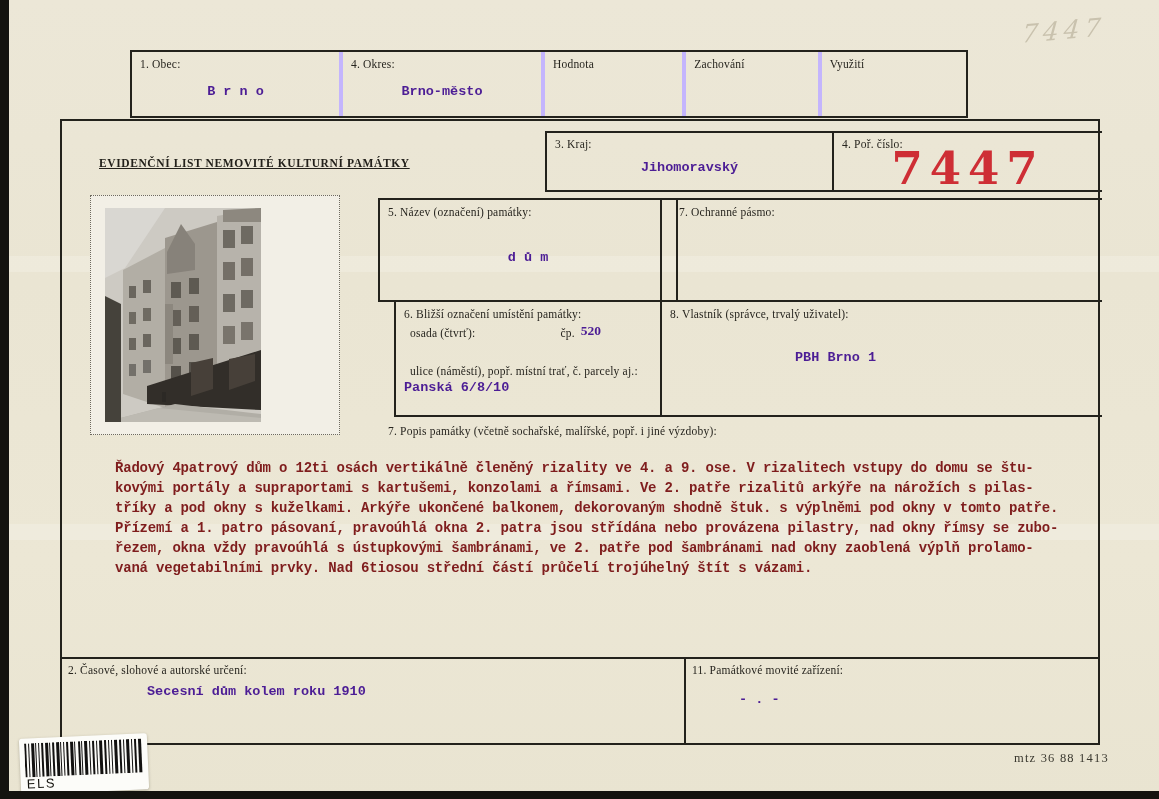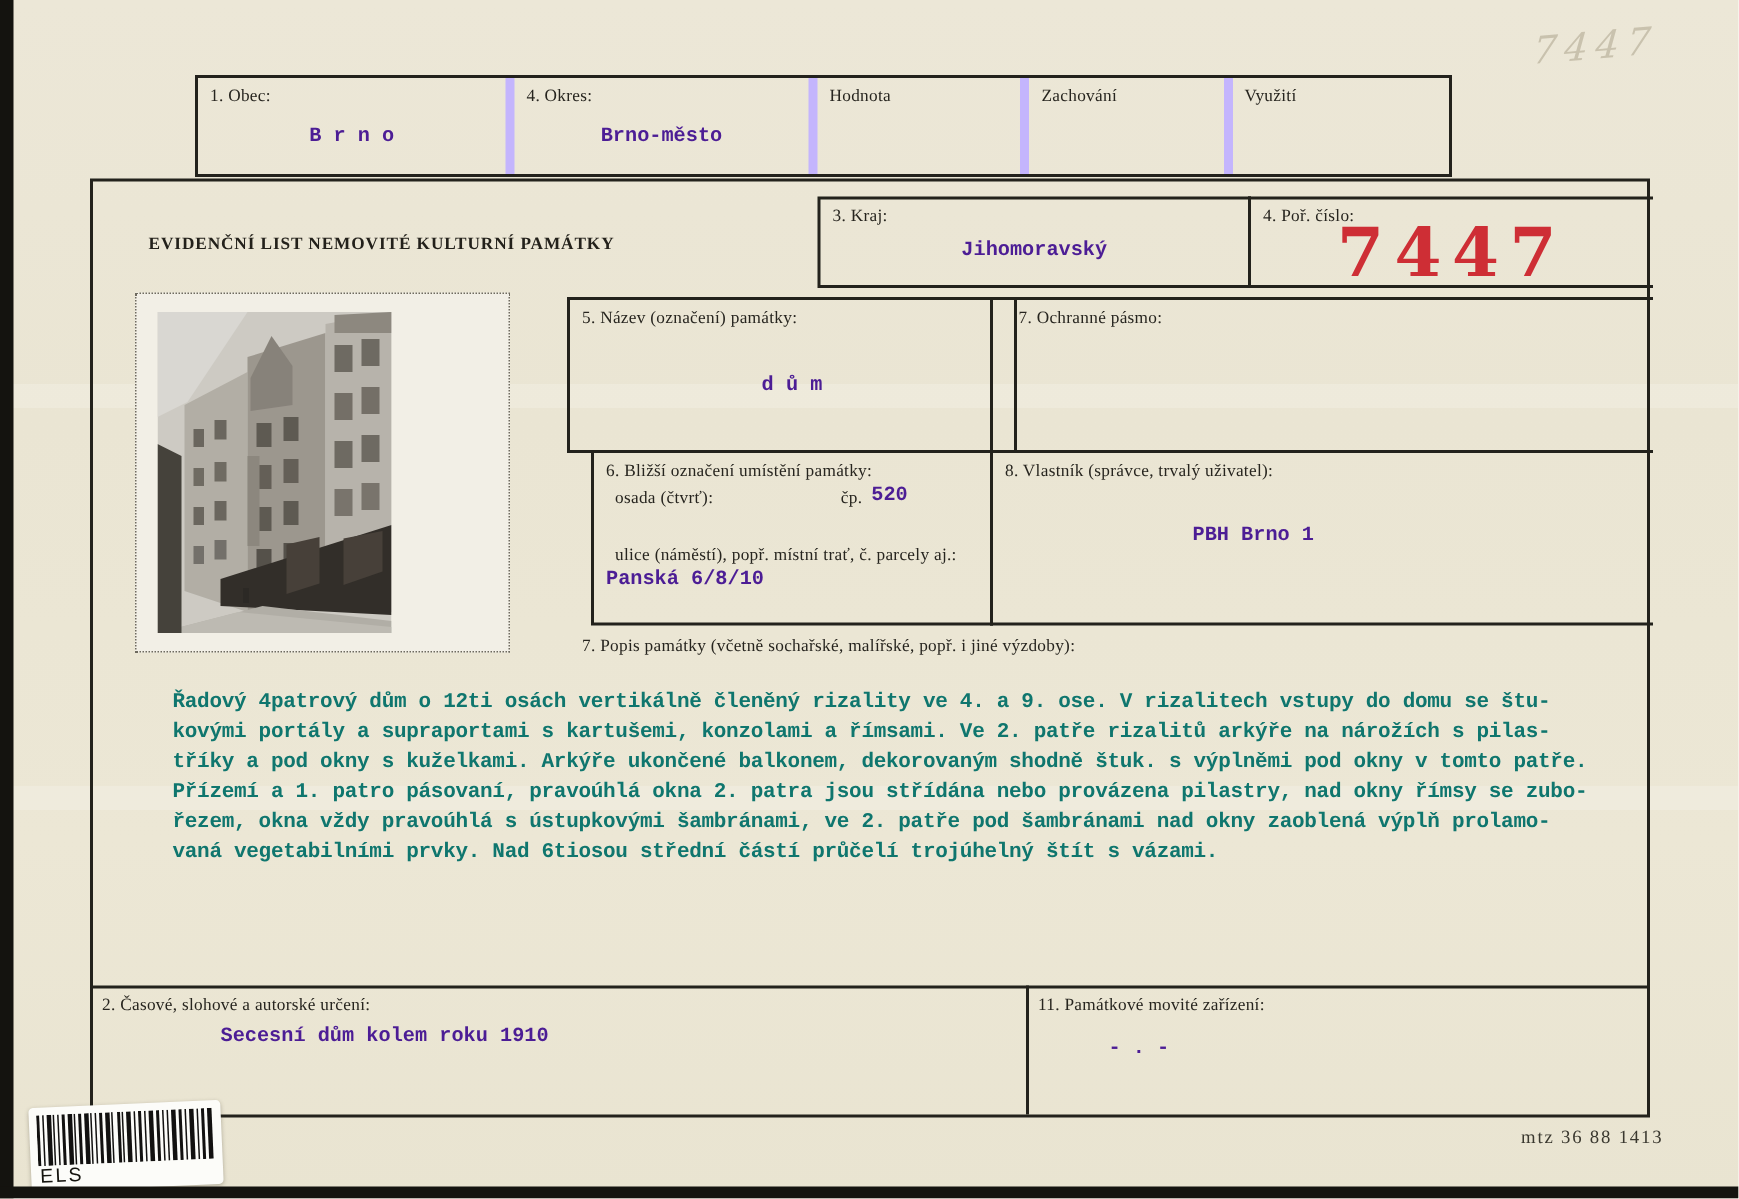--- a/index.html
+++ b/index.html
@@ -8,31 +8,31 @@
     background:linear-gradient(180deg,#ece7d7 0%,#eae5d3 35%,#ece7d5 70%,#e9e4d1 100%);
     font-family:"Liberation Serif","DejaVu Serif",serif;
     color:#26241e;
   }
   .abs{position:absolute;box-sizing:border-box;}
   .edge{background:#14130f;}
   .band{background:rgba(255,255,255,.20);pointer-events:none;}
   .box{border:2px solid #23221c;}
   .label{font-family:"Liberation Serif","DejaVu Serif",serif;font-size:11.5px;color:#27251f;letter-spacing:.2px;}
   .typed{font-family:"Liberation Mono","DejaVu Sans Mono",monospace;font-weight:700;font-size:13.5px;color:#4c1d95;}
-  .title{font-family:"Liberation Serif","DejaVu Serif",serif;font-weight:700;font-size:11.5px;letter-spacing:.6px;color:#23211b;}
-  .cell{position:relative;box-sizing:border-box;border-right:6px solid #c4b5fd;padding:6px 8px;}
+  .title{font-family:"Liberation Serif","DejaVu Serif",serif;font-weight:700;font-size:11.5px;letter-spacing:.6px;color:#23211b;text-decoration:underline;}
+  .cell{position:relative;box-sizing:border-box;border-right:4px solid #c4b5fd;padding:6px 8px;}
   .cell:last-child{border-right:none;}
   .cell .val{text-align:center;margin-top:14px;}
   .rednum{
     font-family:"DejaVu Serif","Liberation Serif",serif;font-weight:700;
     font-size:45px;color:#ce2e35;letter-spacing:7px;text-align:center;line-height:1;
   }
   .desc{
     font-family:"Liberation Mono","DejaVu Sans Mono",monospace;font-weight:700;
-    font-size:14px;line-height:20px;color:#0f766e;white-space:pre-line;letter-spacing:-.2px;
+    font-size:14px;line-height:20px;color:#7f1d1d;white-space:pre-line;letter-spacing:-.2px;
   }
   .dotted{border:1.5px dotted #6e6a5f;background:#f2efe6;}
   .handwrite{
     font-family:"DejaVu Serif","Liberation Serif",serif;font-style:italic;
     font-size:25px;letter-spacing:5px;color:#9a9077;opacity:.42;
     transform:rotate(-5deg) skewX(-10deg);
   }
   .sticker{
     background:#fcfcf9;border-radius:3px;transform:rotate(-2.5deg);
     box-shadow:0 1px 3px rgba(60,55,40,.35);
@@ -145,21 +145,21 @@
   <div class="abs box" style="left:598px;top:77px;width:442px;height:104px;padding:6px 17px;border-right:none;">
     <div class="label">7. Ochranné pásmo:</div>
     <div class="typed"></div>
   </div>
 
   <div class="abs box" style="left:332px;top:179px;width:268px;height:117px;padding:6px 8px;">
     <div class="label">6. Bližší označení umístění památky:</div>
     <div style="display:flex;align-items:flex-end;margin-top:3px;">
       <div class="label" style="margin-left:6px;">osada (čtvrť):</div>
       <div class="label" style="margin-left:54px;padding-left:31px;">čp.</div>
-      <div class="typed" style="margin-left:6px;">520</div>
+      <div class="typed" style="margin-left:6px;font-family:Liberation Serif, serif;">520</div>
     </div>
     <div class="label" style="margin-left:6px;margin-top:26px;">ulice (náměstí), popř. místní trať, č. parcely aj.:</div>
     <div class="typed" style="margin-top:3px;">Panská 6/8/10</div>
   </div>
 
   <div class="abs box" style="left:598px;top:179px;width:442px;height:117px;padding:6px 8px;border-right:none;">
     <div class="label">8. Vlastník (správce, trvalý uživatel):</div>
     <div class="typed" style="margin-left:125px;margin-top:30px;">PBH Brno 1</div>
   </div>
 

